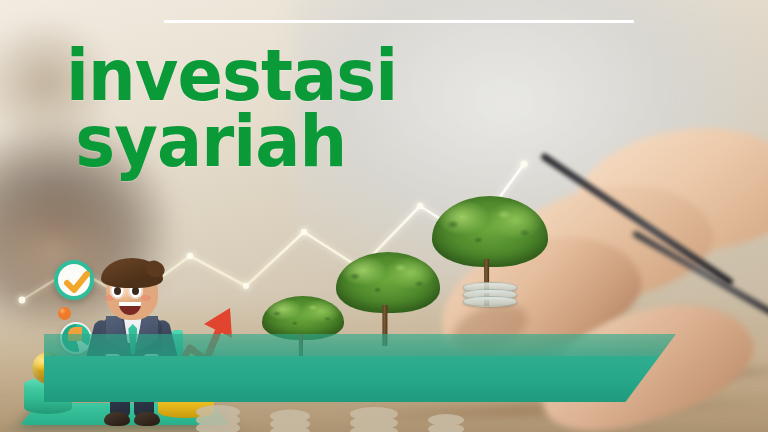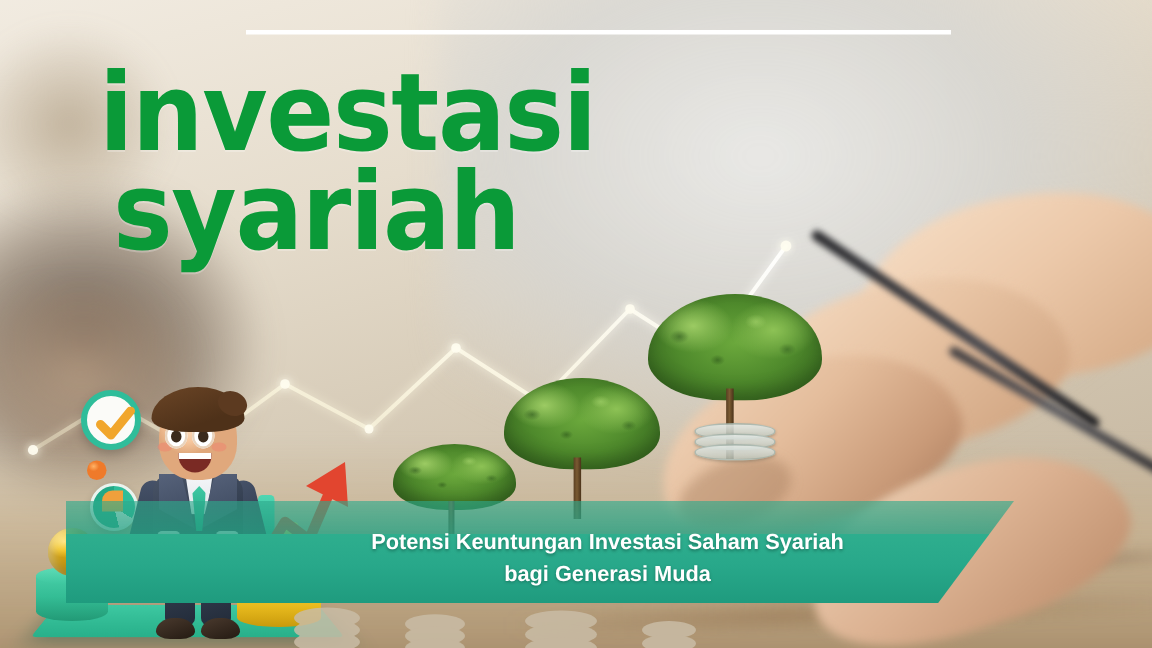--- a/index.html
+++ b/index.html
@@ -464,24 +464,20 @@
       <div class="m-mouth"></div>
       <div class="m-hair"></div>
     </div>
   </div>
 
   <div class="banner">
     <div class="banner-top"></div>
     <div class="banner-main"></div>
   </div>
   <div class="banner-rule"></div>
-  <div class="banner-text">
-    <span class="ln">Potensi Keuntungan Investasi Saham Syariah</span>
-    <span class="ln">bagi Generasi Muda</span>
-  </div>
 
   <svg class="fg-coins" style="left:178px; top:398px; width:300px; height:40px;" viewBox="0 0 300 40">
     <g fill="#c9bca6" opacity=".85">
       <ellipse cx="40" cy="14" rx="22" ry="7"></ellipse>
       <ellipse cx="40" cy="22" rx="22" ry="7"></ellipse>
       <ellipse cx="40" cy="30" rx="22" ry="7"></ellipse>
       <ellipse cx="112" cy="18" rx="20" ry="6.5"></ellipse>
       <ellipse cx="112" cy="26" rx="20" ry="6.5"></ellipse>
       <ellipse cx="112" cy="34" rx="20" ry="6.5"></ellipse>
       <ellipse cx="196" cy="16" rx="24" ry="7"></ellipse>

